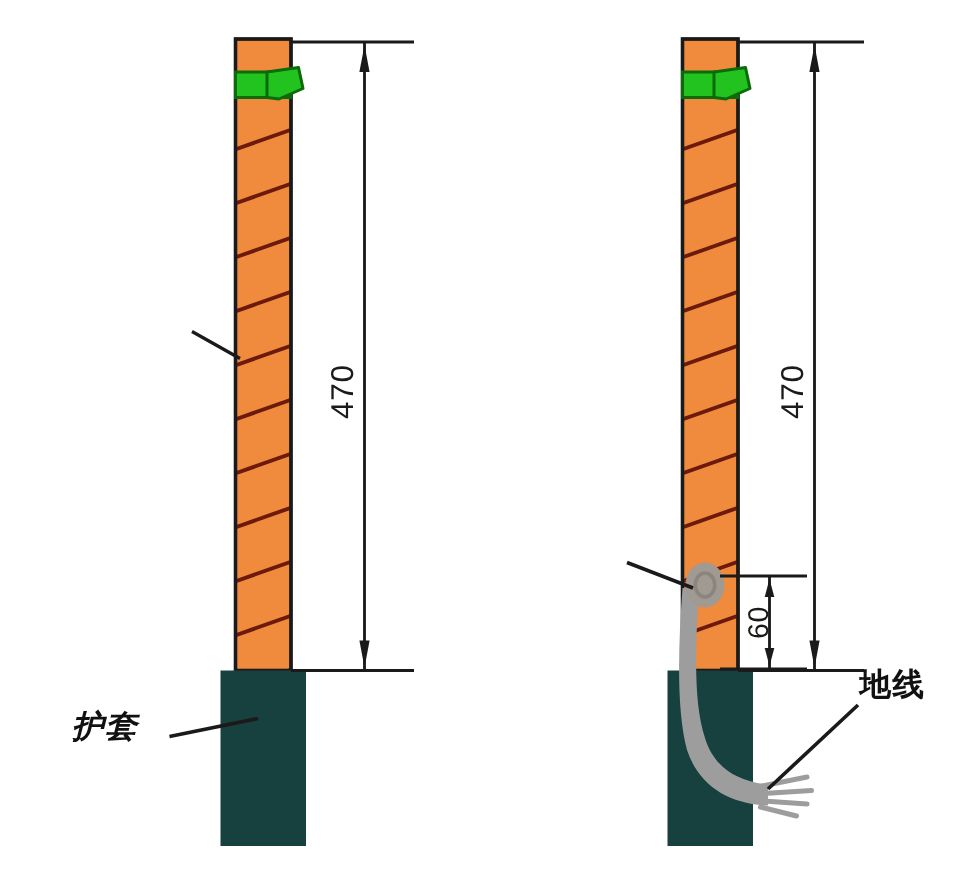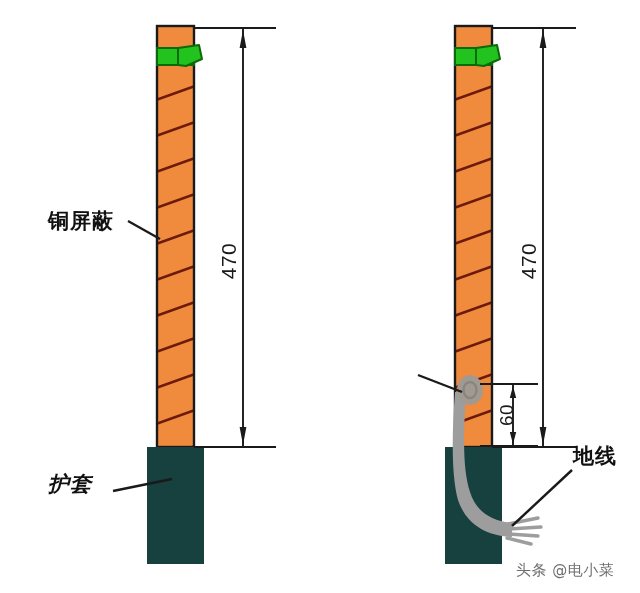--- a/index.html
+++ b/index.html
@@ -185,28 +185,26 @@
         <polygon points="513,386 509.8,398 516.2,398"></polygon>
         <polygon points="513,444 509.8,432 516.2,432"></polygon>
       </g>
 
       <line x1="418" y1="375" x2="462" y2="392" stroke="#1A1A1A" stroke-width="2.4"></line>
 
       <line x1="572" y1="470" x2="512" y2="526" stroke="#1A1A1A" stroke-width="2.4"></line>
     </g>
   </svg>
 
-  <div class="cn-label" style="left:48px; top:209px;">铜屏蔽</div>
 
   <div class="cn-label" style="left:48px; top:472px;font-style:italic;">护套</div>
 
 
   <div class="cn-label" style="left:573px; top:444px;">地线</div>
 
   <div class="dim-text" style="left:199px; top:249px; width:60px; text-align:center;">470</div>
 
   <div class="dim-text" style="left:499px; top:249px; width:60px; text-align:center;">470</div>
 
   <div class="dim-text small" style="left:482px; top:404px; width:50px; text-align:center;">60</div>
 
-  <div class="watermark" style="left:516px; top:561px;">头条 @电小菜</div>
 
 </div>
 
 </body></html>

